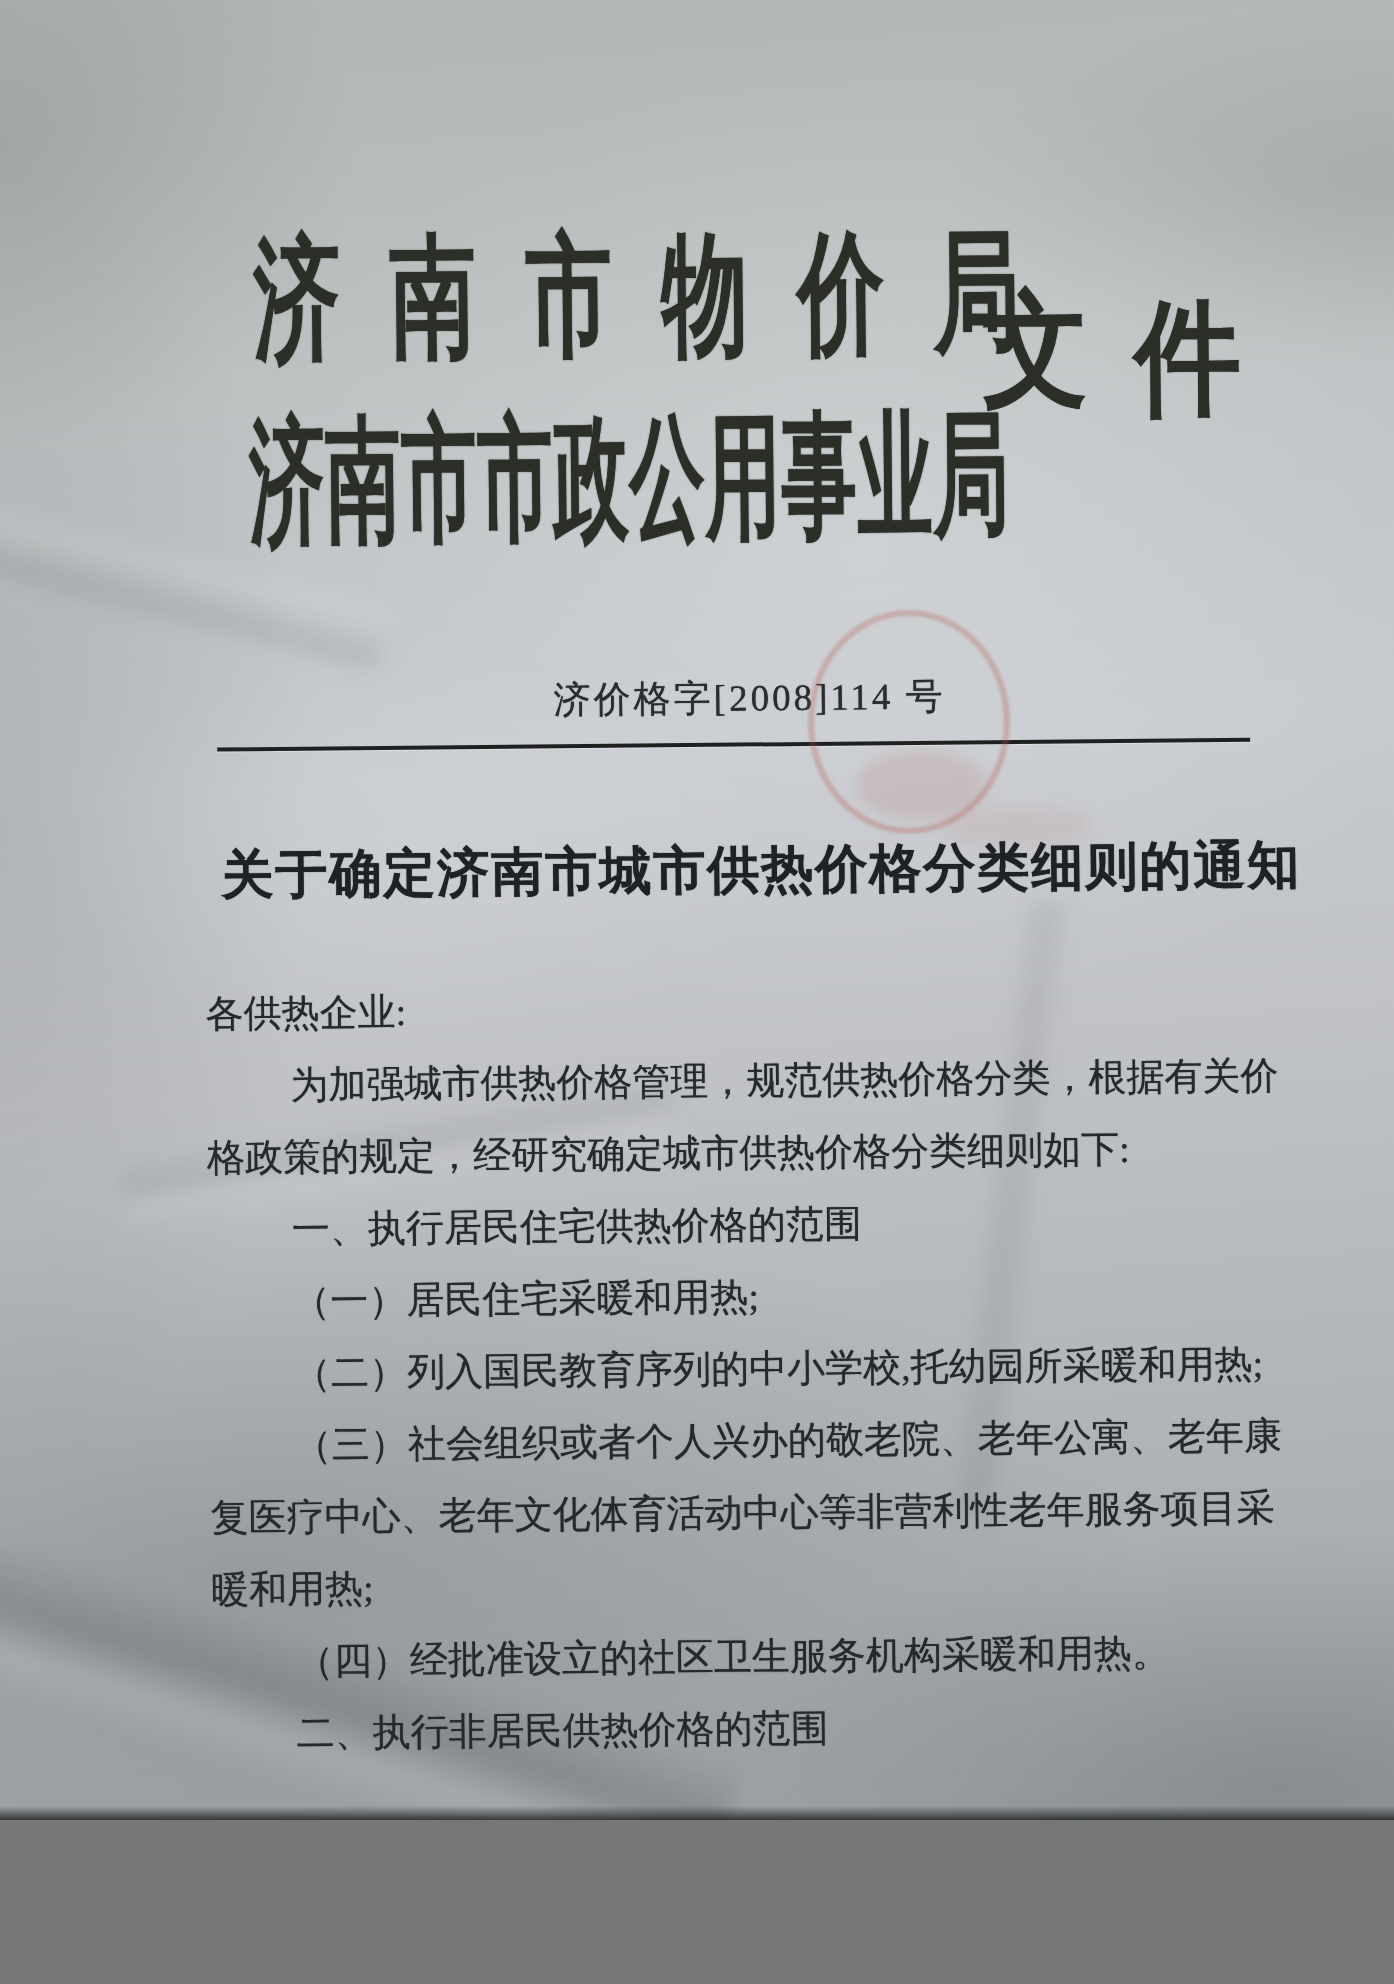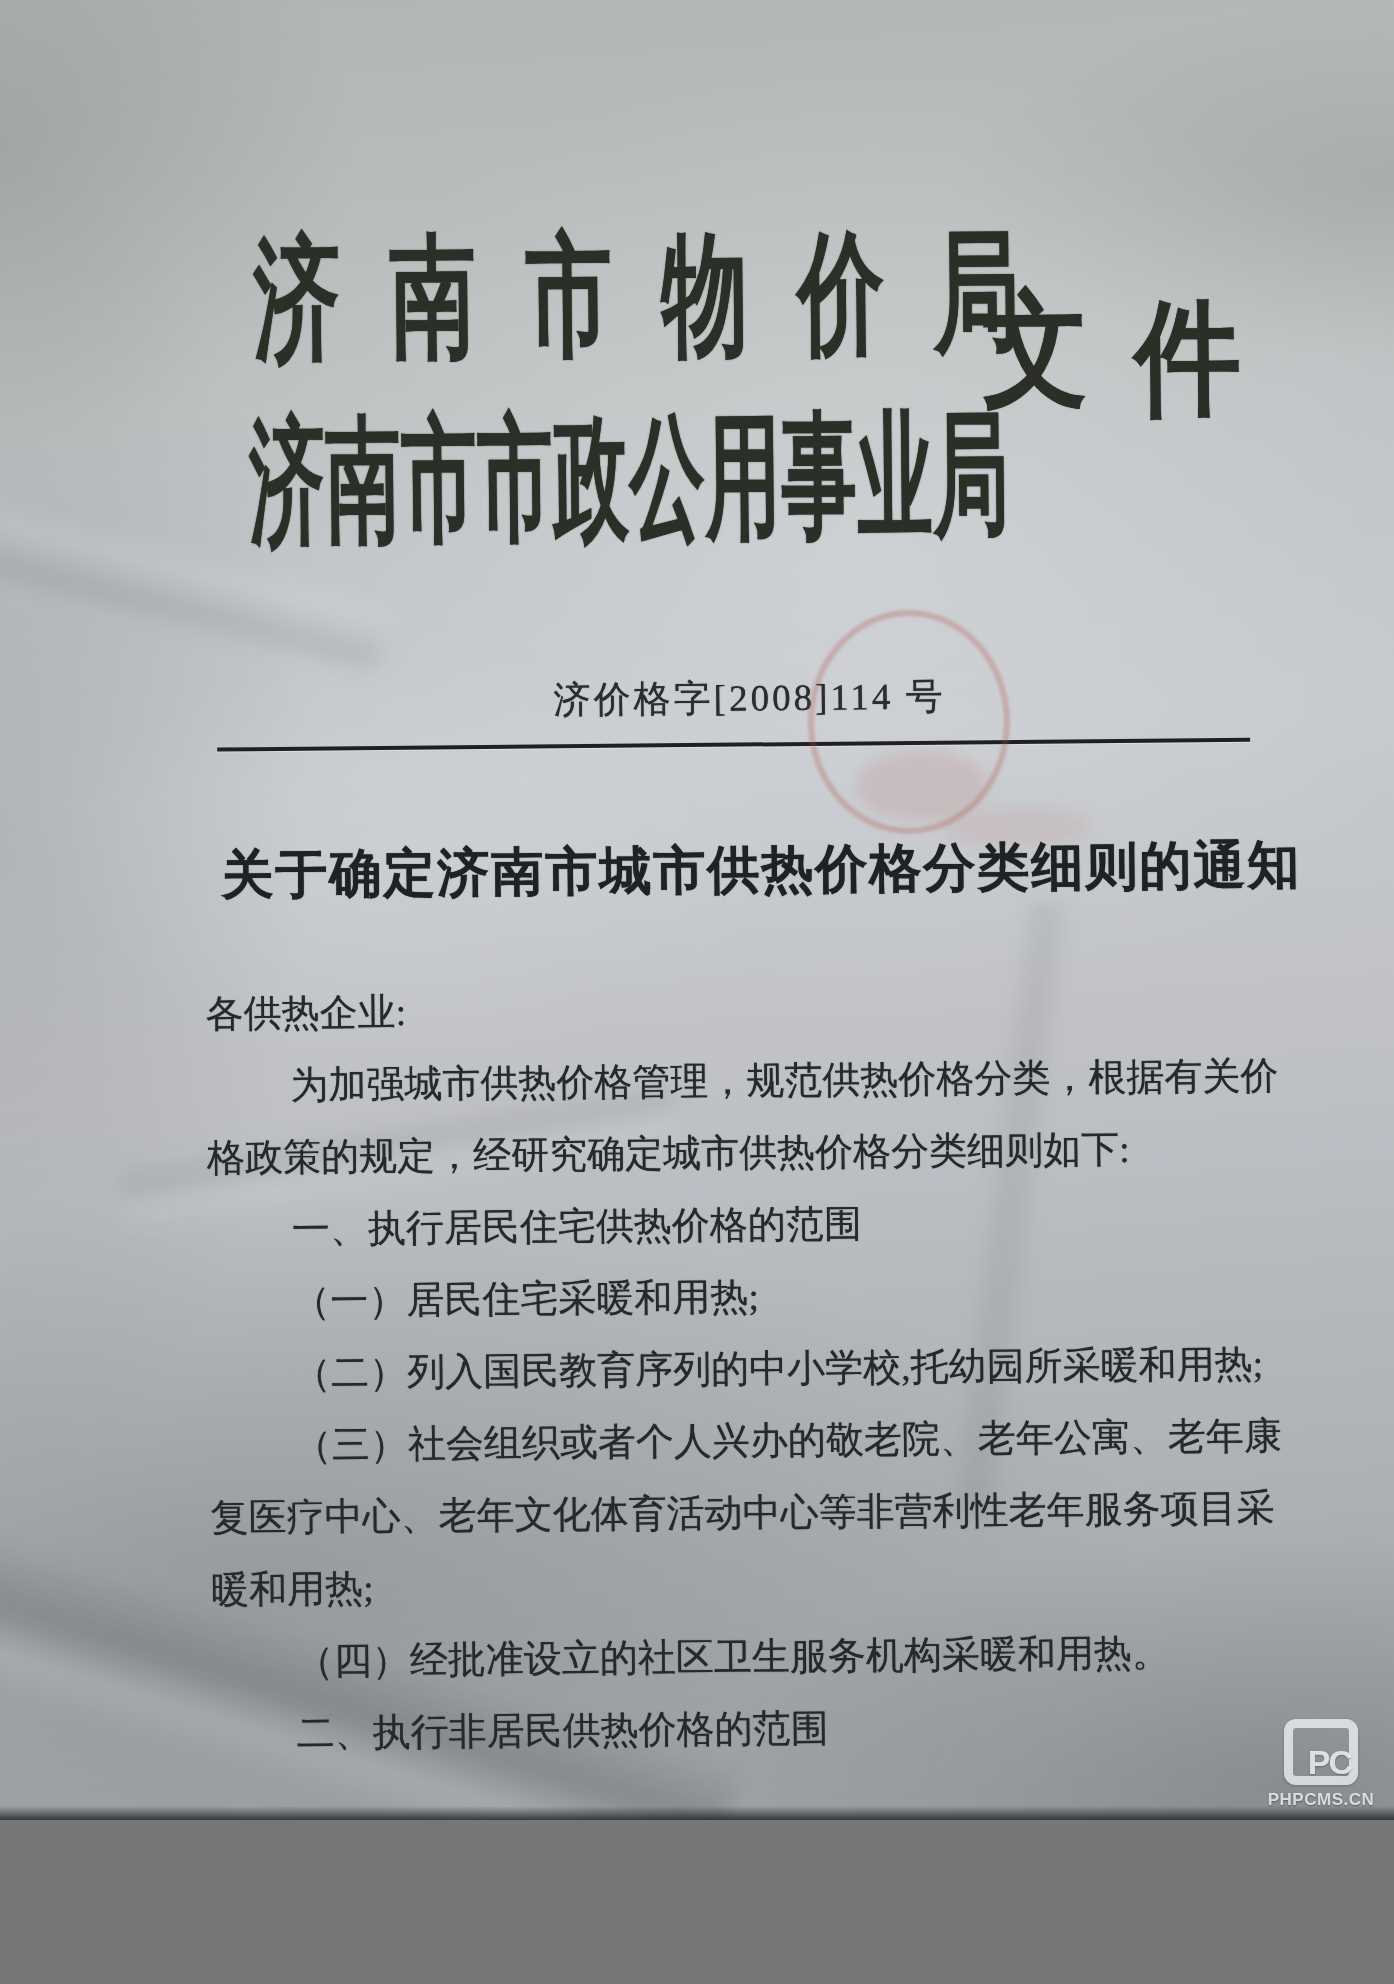--- a/index.html
+++ b/index.html
@@ -122,21 +122,15 @@
       <div class="ln ind">（三）社会组织或者个人兴办的敬老院、老年公寓、老年康</div>
       <div class="ln">复医疗中心、老年文化体育活动中心等非营利性老年服务项目采</div>
       <div class="ln">暖和用热;</div>
       <div class="ln ind">（四）经批准设立的社区卫生服务机构采暖和用热。</div>
       <div class="ln ind">二、执行非居民供热价格的范围</div>
     </div>
 
     <div class="pagenum">1</div>
   </div>
 
-  <div class="watermark">
-    <div class="wm-logo">
-      <span class="wm-pc">PC</span>
-    </div>
-    <div class="wm-site">PHPCMS.CN</div>
-  </div>
 
   <div class="bottom-edge"></div>
 </div>
 
 </body></html>

